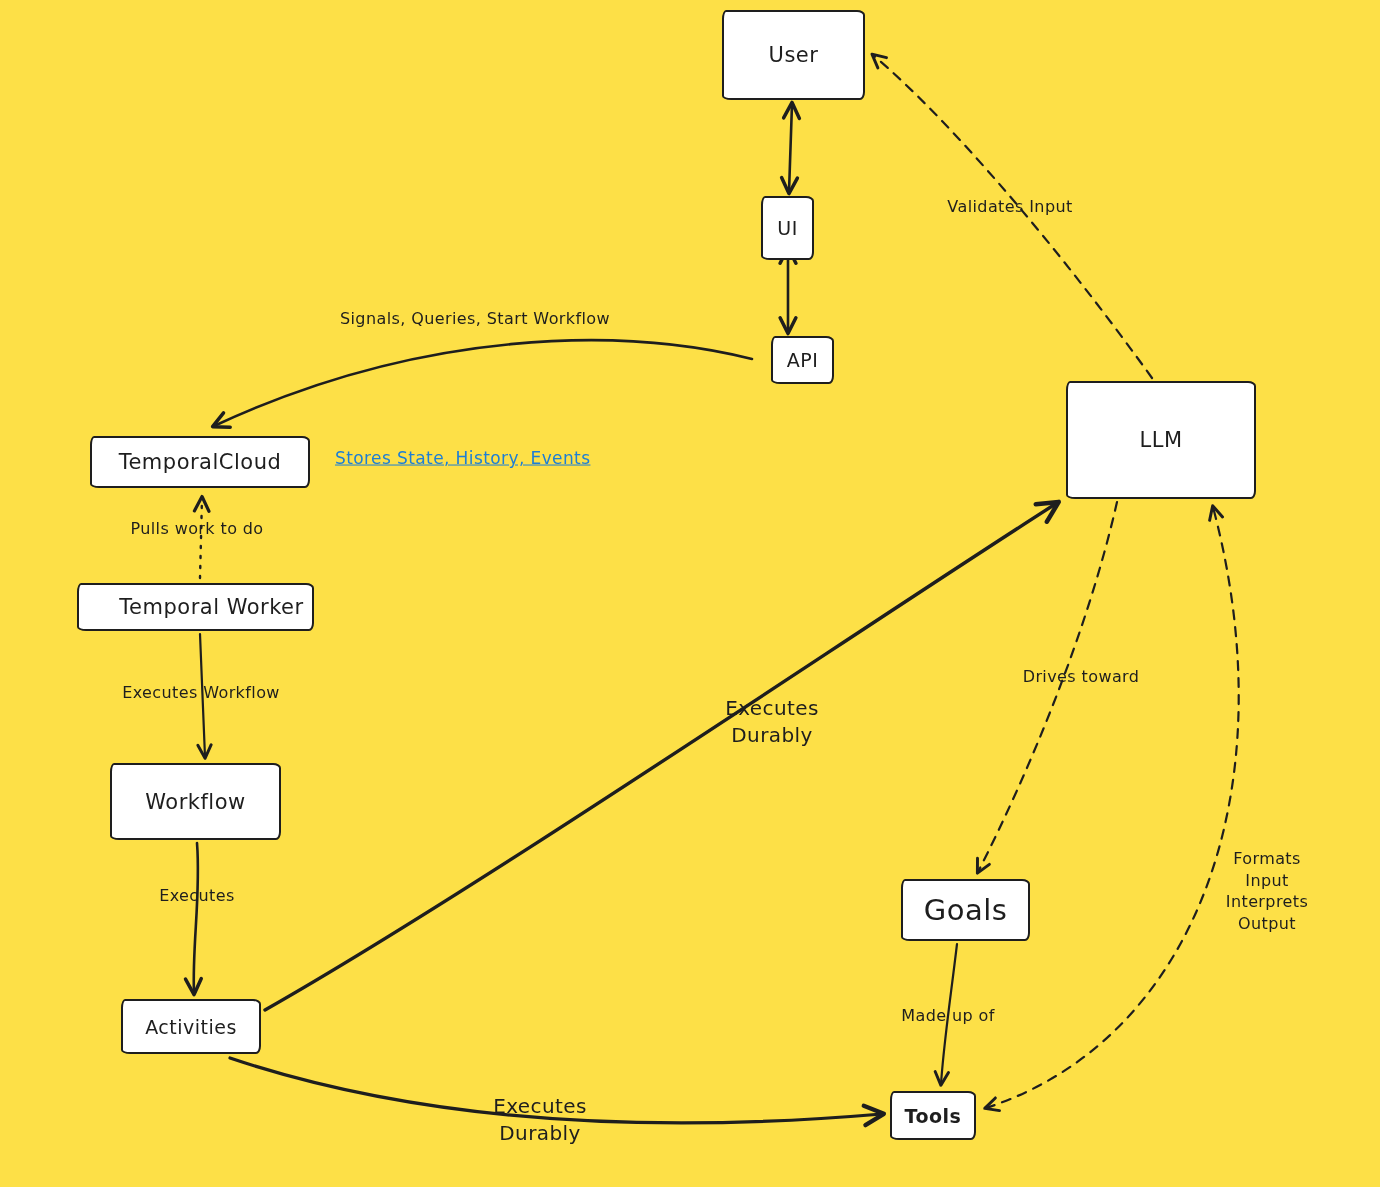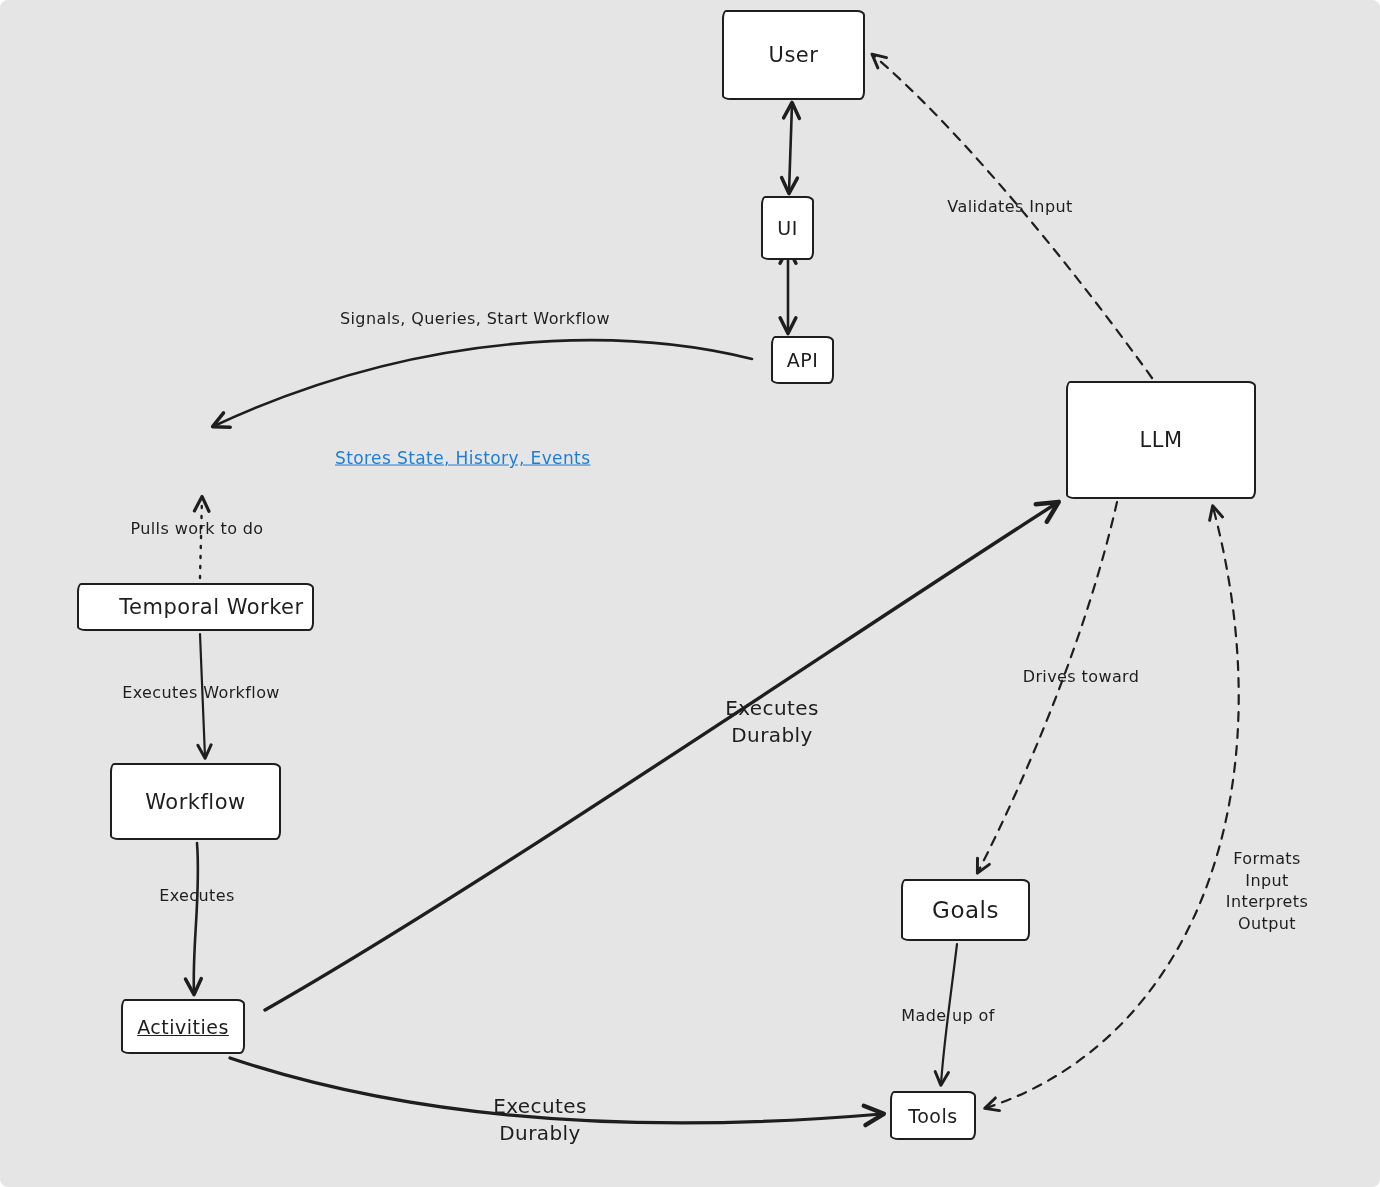--- a/index.html
+++ b/index.html
@@ -7,22 +7,21 @@
     padding: 0;
     background: #ffffff;
   }
   .canvas {
     position: relative;
     width: 1380px;
     height: 1187px;
     font-family: "DejaVu Sans", sans-serif;
     color: #1e1e1e;
     overflow: hidden;
-    background: #e5e5e5;
-    border-radius: 8px;
+    background: #fde047;
   }
   .edges-layer {
     position: absolute;
     left: 0; top: 0;
     width: 1380px;
     height: 1187px;
     pointer-events: none;
   }
   .node {
     position: absolute;
@@ -104,38 +103,41 @@
   </div>
 
   <div class="node" style="left:755px; top:336px; width:63px; height:48px; font-size:19px;margin-left:16px;">
     <span>API</span>
   </div>
 
   <div class="node" style="left:1066px; top:381px; width:190px; height:118px; font-size:21px;">
     <span>LLM</span>
   </div>
 
+  <div class="node" style="left:90px; top:436px; width:220px; height:52px; font-size:21px;">
+    <span>TemporalCloud</span>
+  </div>
 
   <div class="node" style="left:77px; top:583px; width:237px; height:48px; font-size:21px;padding-left:32px;">
     <span>Temporal Worker</span>
   </div>
 
   <div class="node" style="left:110px; top:763px; width:171px; height:77px; font-size:21px;">
     <span>Workflow</span>
   </div>
 
-  <div class="node" style="left:121px; top:999px; width:124px; height:55px; font-size:19px;text-decoration:underline;">
+  <div class="node" style="left:121px; top:999px; width:140px; height:55px; font-size:19px;">
     <span>Activities</span>
   </div>
 
-  <div class="node" style="left:901px; top:879px; width:129px; height:62px; font-size:23px;">
+  <div class="node" style="left:901px; top:879px; width:129px; height:62px; font-size:29px;">
     <span>Goals</span>
   </div>
 
-  <div class="node" style="left:890px; top:1091px; width:86px; height:49px; font-size:19px;">
+  <div class="node" style="left:890px; top:1091px; width:86px; height:49px; font-size:19px;font-weight:bold;">
     <span>Tools</span>
   </div>
 
   <div class="edge-label" style="left:475px; top:319px; font-size:16px;">Signals, Queries, Start Workflow</div>
 
   <div class="edge-label" style="left:1010px; top:207px; font-size:16px;">Validates Input</div>
 
   <div class="edge-label left-anchored note-blue" style="left:335px; top:458px; font-size:17px;">Stores State, History, Events</div>
 
   <div class="edge-label" style="left:197px; top:529px; font-size:16px;">Pulls work to do</div>

